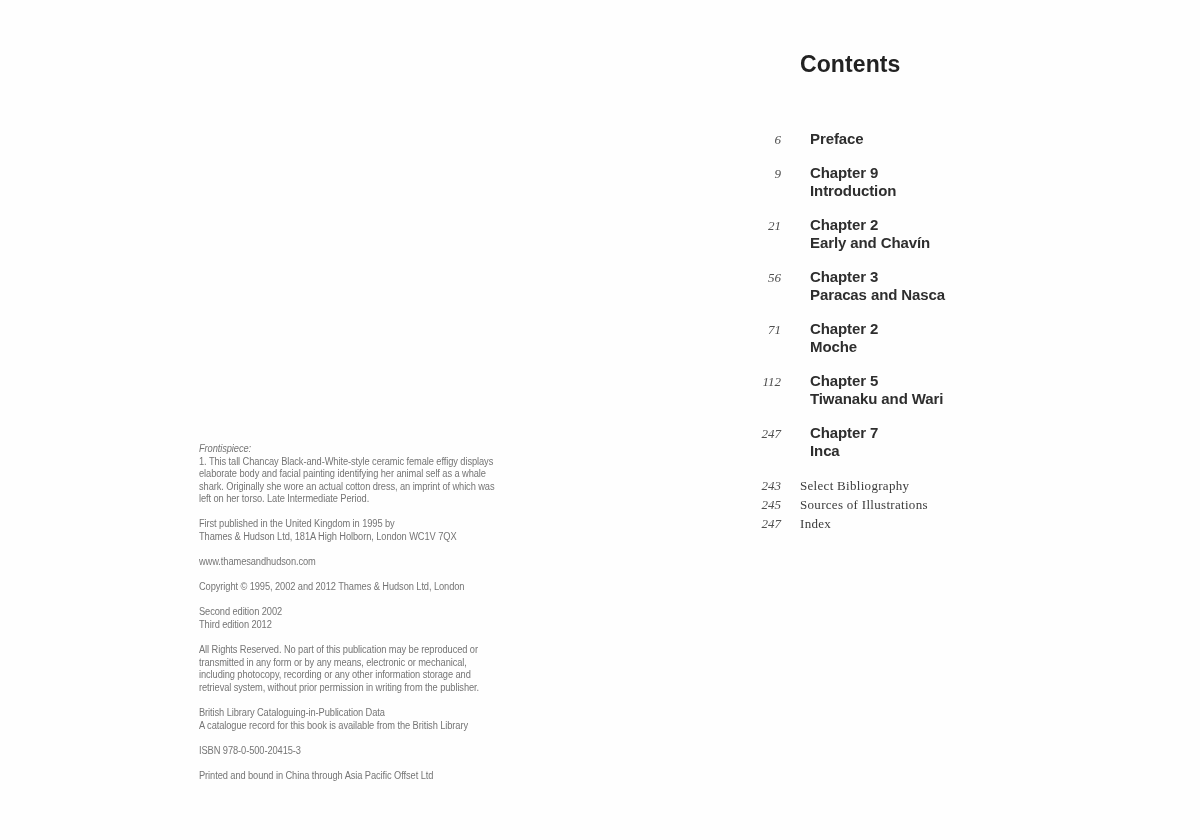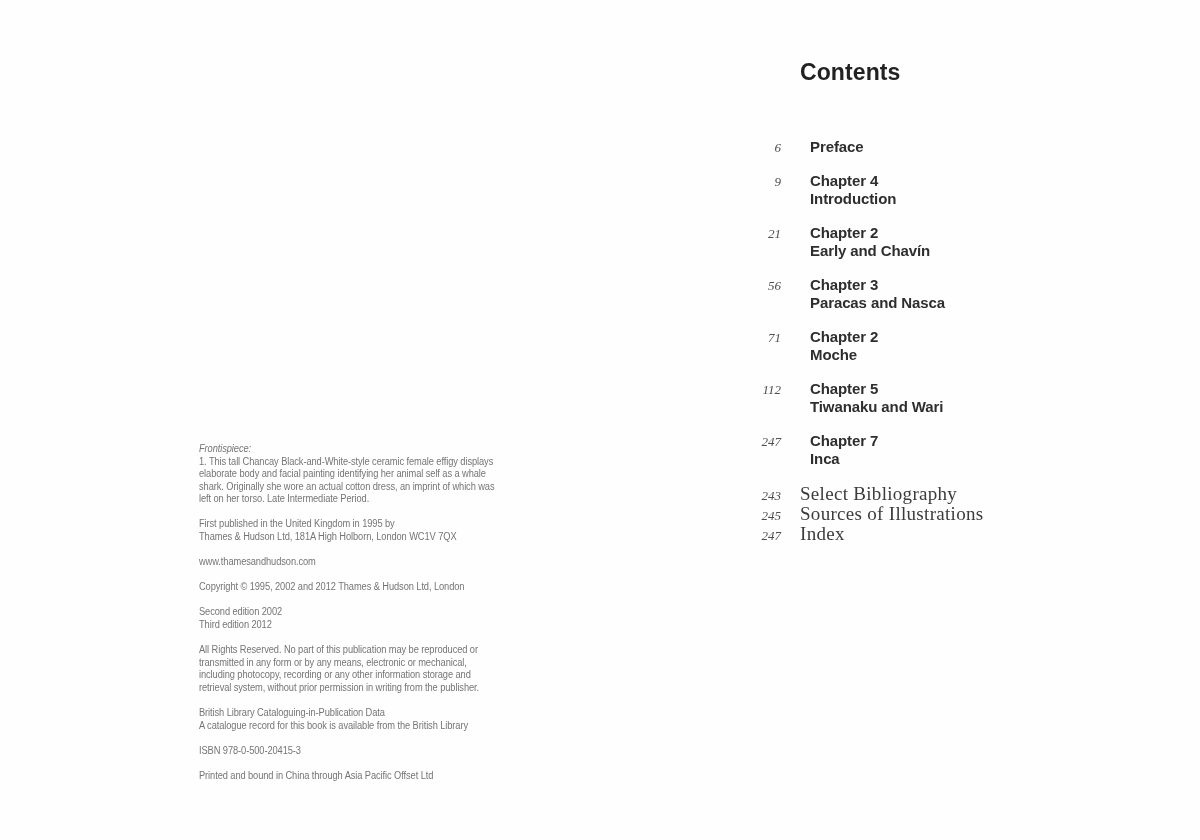--- a/index.html
+++ b/index.html
@@ -32,21 +32,21 @@
     letter-spacing: -0.1px;
   }
   .para { margin: 0 0 12.5px 0; }
   .line { white-space: nowrap; }
   .italic { font-style: italic; }
 
   
   .contents-col {
     position: absolute;
     left: 720px;
-    top: 60px;
+    top: 52px;
     width: 440px;
   }
   .contents-title {
     margin: 0 0 0 80px;
     font-size: 23px;
     line-height: 24px;
     font-weight: 700;
     color: #222222;
     letter-spacing: 0.1px;
   }
@@ -70,21 +70,21 @@
     font-weight: 700;
     line-height: 18.5px;
     color: #2e2e2e;
     letter-spacing: -0.1px;
     white-space: nowrap;
   }
   .backmatter { margin-top: 12px; }
   .bm-title {
     margin-left: 19px;
     font-family: "Liberation Serif", serif;
-    font-size: 19px;
+    font-size: 13px;
     font-weight: 400;
     line-height: 19px;
     color: #3c3c3c;
     letter-spacing: 0.3px;
     white-space: nowrap;
   }
 </style>
 </head>
 <body>
 
@@ -149,21 +149,21 @@
       <div class="toc-entry">
         <span class="toc-num">6</span>
         <div class="toc-titles">
           <div>Preface</div>
         </div>
       </div>
 
       <div class="toc-entry">
         <span class="toc-num">9</span>
         <div class="toc-titles">
-          <div>Chapter 4</div>
+          <div>Chapter 9</div>
           <div>Introduction</div>
         </div>
       </div>
 
       <div class="toc-entry">
         <span class="toc-num">21</span>
         <div class="toc-titles">
           <div>Chapter 2</div>
           <div>Early and Chavín</div>
         </div>

